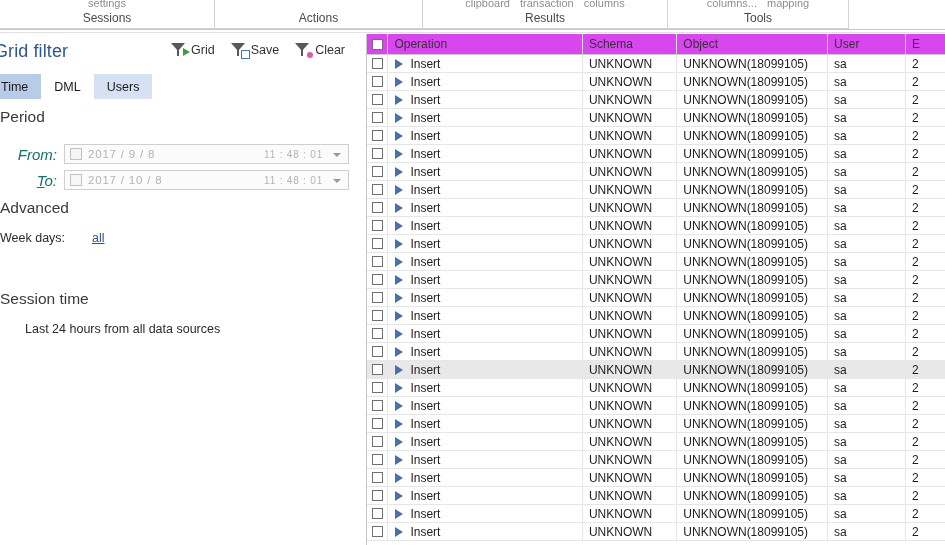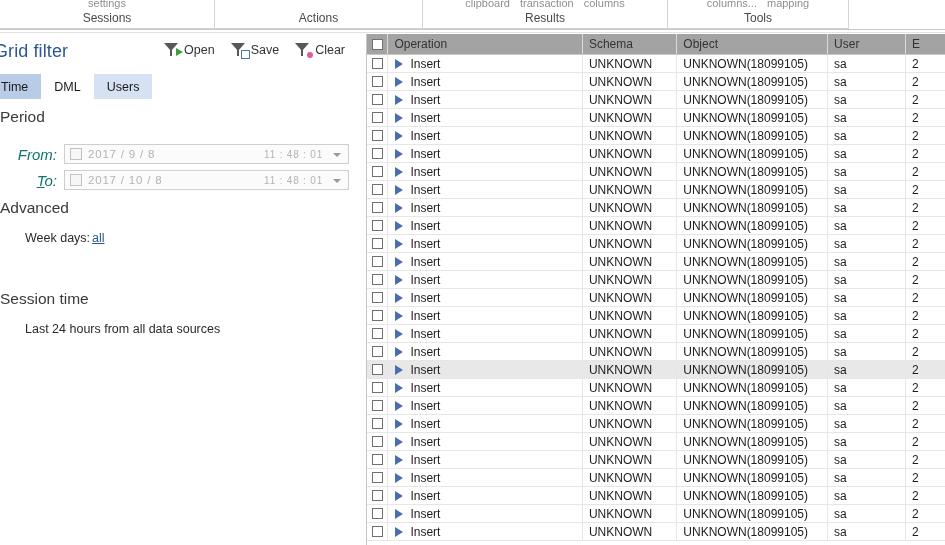--- a/index.html
+++ b/index.html
@@ -242,21 +242,20 @@
     position: absolute; left: 0;
     display: flex; align-items: center;
     height: 18px;
   }
   #adv-week { top: 195px; }
   #adv-day  { top: 221px; }
   .adv-label {
     width: 92px;
     font-size: 12.5px;
     color: #2a2a2a;
-    padding-left: 25px;
     box-sizing: border-box;
     white-space: nowrap;
   }
   .adv-link {
     font-size: 12.5px;
     color: #2b5797;
     text-decoration: underline;
     cursor: pointer;
     white-space: nowrap;
   }
@@ -274,21 +273,21 @@
     position: absolute; left: 366px; top: 34px;
     width: 579px; height: 511px;
     background: #ffffff;
     overflow: hidden;
     border-left: 1px solid #c6c6c6;
     box-sizing: border-box;
   }
   #grid-header {
     position: relative;
     height: 21px;
-    background: #a3a3a3;
+    background: #d946ef;
     border-bottom: 1px solid #c8c8c8;
     display: flex;
     box-sizing: border-box;
   }
   .gh-cell {
     position: relative;
     display: flex; align-items: center;
     font-size: 12px;
     color: #333333;
     box-sizing: border-box;
@@ -396,21 +395,21 @@
     <div id="filter-header">
       <div id="filter-title">Grid filter</div>
       <div class="filter-actions">
 
         <div class="filter-act">
           <span class="funnel-wrap">
             <span class="funnel"></span>
               <span class="funnel-stem"></span>
             <span class="badge badge-open"></span>
           </span>
-          <span>Open</span>
+          <span>Grid</span>
         </div>
 
         <div class="filter-act">
           <span class="funnel-wrap">
             <span class="funnel"></span>
               <span class="funnel-stem"></span>
             <span class="badge badge-save"></span>
           </span>
           <span>Save</span>
         </div>

